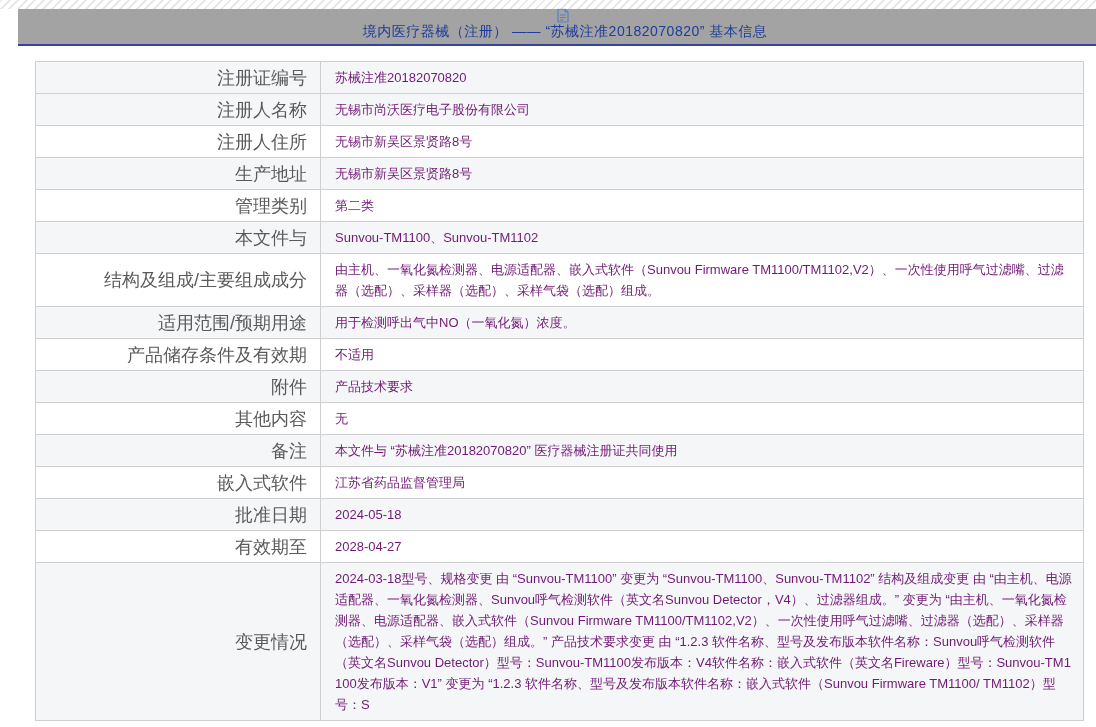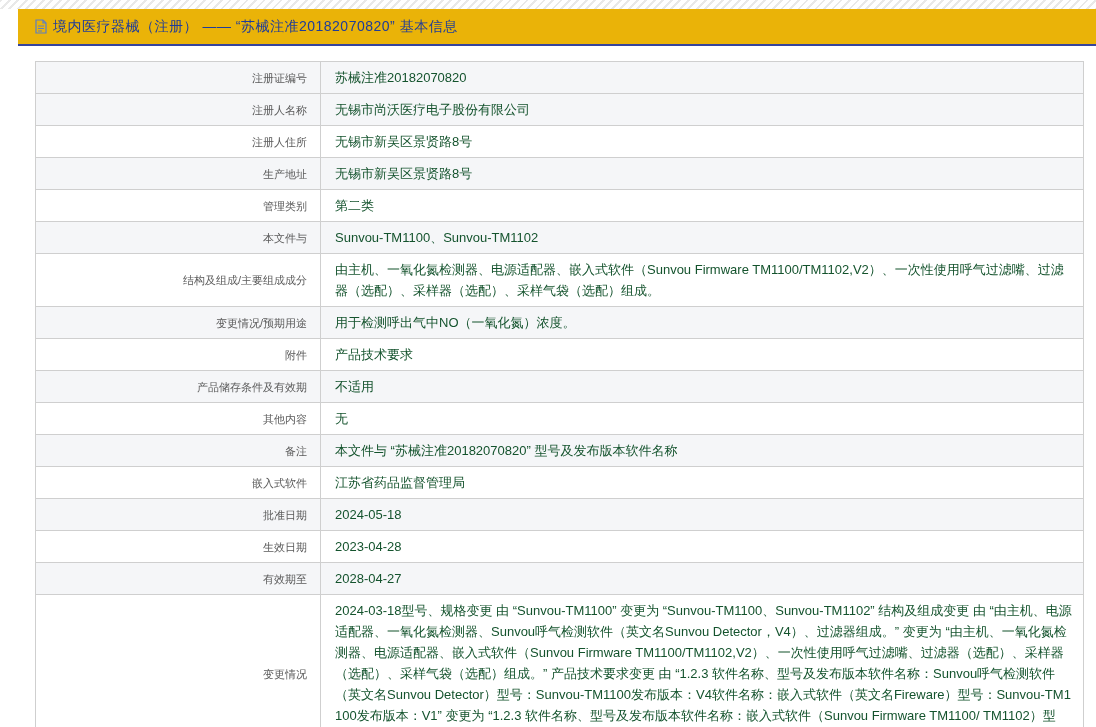--- a/index.html
+++ b/index.html
@@ -12,52 +12,53 @@
   .top-stripes {
     height: 9px; width: 100%;
     background: repeating-linear-gradient(135deg,
       #e3e3e3 0px, #e3e3e3 2px,
       #ffffff 2px, #ffffff 6px);
     opacity: .8;
   }
   .card { margin-left: 18px; }
   .header-bar {
     height: 37px;
-    background: #eab308;
+    background: #a3a3a3;
     border-bottom: 2px solid #35449c;
     display: flex;
     align-items: center;
     padding-left: 16px;
+    flex-direction: column;
   }
   .doc-icon { display: inline-flex; margin-right: 5px; margin-top: -1px; }
   .page-title {
     color: #1e3c9b;
     font-size: 14px;
     letter-spacing: .5px;
   }
   .table-wrap { padding: 15px 12px 0 17px; }
   table.reg {
     width: 100%;
     border-collapse: collapse;
     table-layout: fixed;
   }
   table.reg, table.reg td { border: 1px solid #cfcfcf; }
   table.reg tr { background: #ffffff; }
   table.reg tr:nth-child(even), table.reg tr:first-child { background: #f5f6f8; }
   td.label {
     width: 285px;
     text-align: right;
     color: #5a5a5a;
-    font-size: 11px;
+    font-size: 18px;
     padding: 5px 13px 5px 6px;
     line-height: 20px;
     vertical-align: middle;
   }
   td.value {
-    color: #14532d;
+    color: #701a75;
     font-size: 13px;
     padding: 5px 10px 5px 14px;
     line-height: 21px;
     vertical-align: middle;
     word-break: break-all;
     margin-left: 36px;
   }
 </style>
 </head>
 <body>
@@ -111,58 +112,54 @@
     <td class="label">本文件与</td>
     <td class="value">Sunvou-TM1100、Sunvou-TM1102</td>
   </tr>
 
   <tr>
     <td class="label">结构及组成/主要组成成分</td>
     <td class="value">由主机、一氧化氮检测器、电源适配器、嵌入式软件（Sunvou Firmware TM1100/TM1102,V2）、一次性使用呼气过滤嘴、过滤器（选配）、采样器（选配）、采样气袋（选配）组成。</td>
   </tr>
 
   <tr>
-    <td class="label">变更情况/预期用途</td>
+    <td class="label">适用范围/预期用途</td>
     <td class="value">用于检测呼出气中NO（一氧化氮）浓度。</td>
+  </tr>
+
+  <tr>
+    <td class="label">产品储存条件及有效期</td>
+    <td class="value">不适用</td>
   </tr>
 
   <tr>
     <td class="label">附件</td>
     <td class="value">产品技术要求</td>
-  </tr>
-
-  <tr>
-    <td class="label">产品储存条件及有效期</td>
-    <td class="value">不适用</td>
   </tr>
 
   <tr>
     <td class="label">其他内容</td>
     <td class="value">无</td>
   </tr>
 
   <tr>
     <td class="label">备注</td>
-    <td class="value">本文件与 “苏械注准20182070820” 型号及发布版本软件名称</td>
+    <td class="value">本文件与 “苏械注准20182070820” 医疗器械注册证共同使用</td>
   </tr>
 
   <tr>
     <td class="label">嵌入式软件</td>
     <td class="value">江苏省药品监督管理局</td>
   </tr>
 
   <tr>
     <td class="label">批准日期</td>
     <td class="value">2024-05-18</td>
   </tr>
 
-  <tr>
-    <td class="label">生效日期</td>
-    <td class="value">2023-04-28</td>
-  </tr>
 
   <tr>
     <td class="label">有效期至</td>
     <td class="value">2028-04-27</td>
   </tr>
 
   <tr>
     <td class="label">变更情况</td>
     <td class="value">2024-03-18型号、规格变更 由 “Sunvou-TM1100” 变更为 “Sunvou-TM1100、Sunvou-TM1102” 结构及组成变更 由 “由主机、电源适配器、一氧化氮检测器、Sunvou呼气检测软件（英文名Sunvou Detector，V4）、过滤器组成。” 变更为 “由主机、一氧化氮检测器、电源适配器、嵌入式软件（Sunvou Firmware TM1100/TM1102,V2）、一次性使用呼气过滤嘴、过滤器（选配）、采样器（选配）、采样气袋（选配）组成。” 产品技术要求变更 由 “1.2.3 软件名称、型号及发布版本软件名称：Sunvou呼气检测软件（英文名Sunvou Detector）型号：Sunvou-TM1100发布版本：V4软件名称：嵌入式软件（英文名Fireware）型号：Sunvou-TM1100发布版本：V1” 变更为 “1.2.3 软件名称、型号及发布版本软件名称：嵌入式软件（Sunvou Firmware TM1100/ TM1102）型号：S</td>
   </tr>

